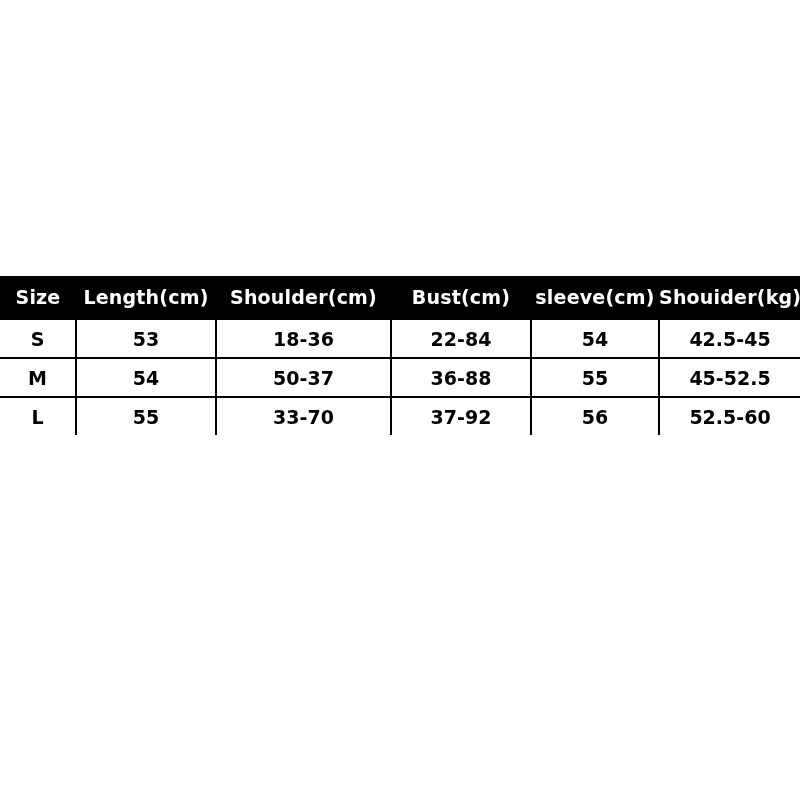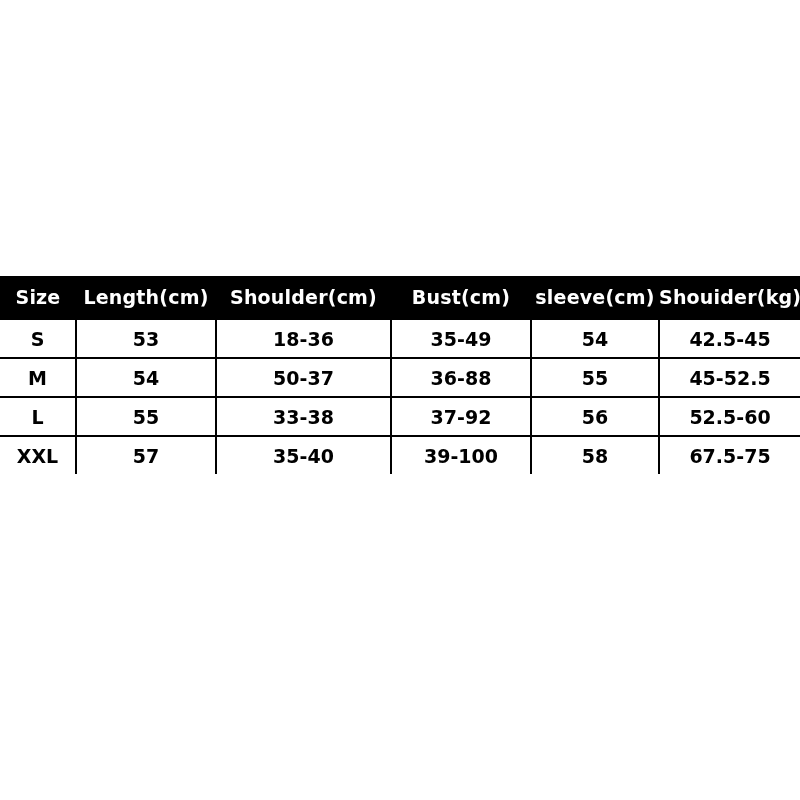--- a/index.html
+++ b/index.html
@@ -98,44 +98,36 @@
           <th>Bust(cm)</th>
           <th>sleeve(cm)</th>
           <th>Shouider(kg)</th>
         </tr>
       </thead>
       <tbody>
         <tr>
           <td>S</td>
           <td>53</td>
           <td>18-36</td>
-          <td>35-49</td>
+          <td>22-84</td>
           <td>54</td>
           <td>42.5-45</td>
         </tr>
         <tr>
           <td>M</td>
           <td>54</td>
           <td>50-37</td>
           <td>36-88</td>
           <td>55</td>
           <td>45-52.5</td>
         </tr>
         <tr>
           <td>L</td>
           <td>55</td>
-          <td>33-38</td>
+          <td>33-70</td>
           <td>37-92</td>
           <td>56</td>
           <td>52.5-60</td>
-        </tr>
-        <tr>
-          <td>XXL</td>
-          <td>57</td>
-          <td>35-40</td>
-          <td>39-100</td>
-          <td>58</td>
-          <td>67.5-75</td>
         </tr>
       </tbody>
     </table>
   </div>
 </div>
 
 </body></html>

